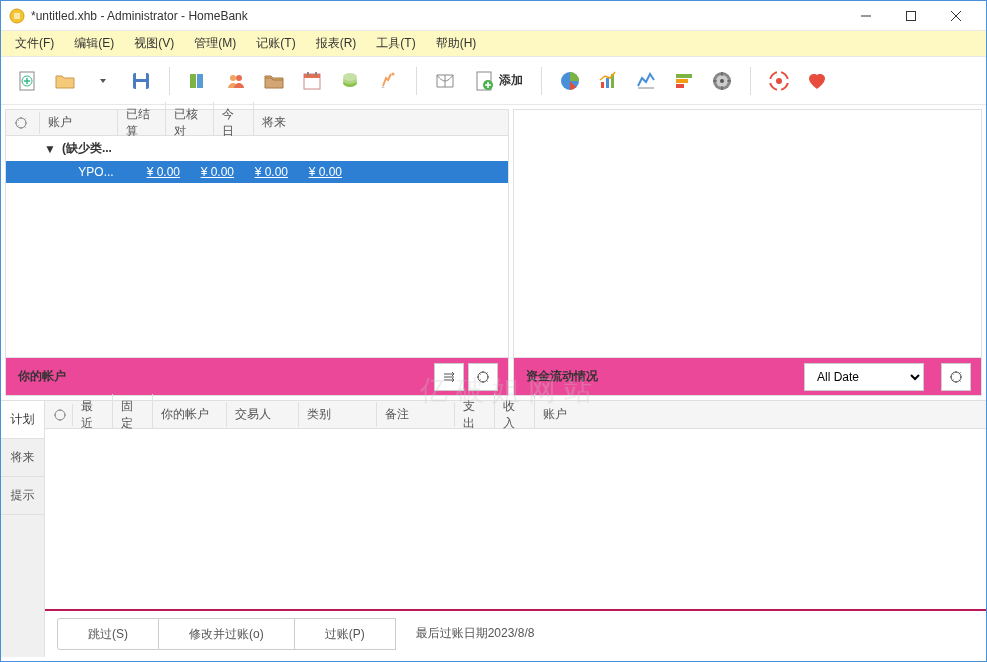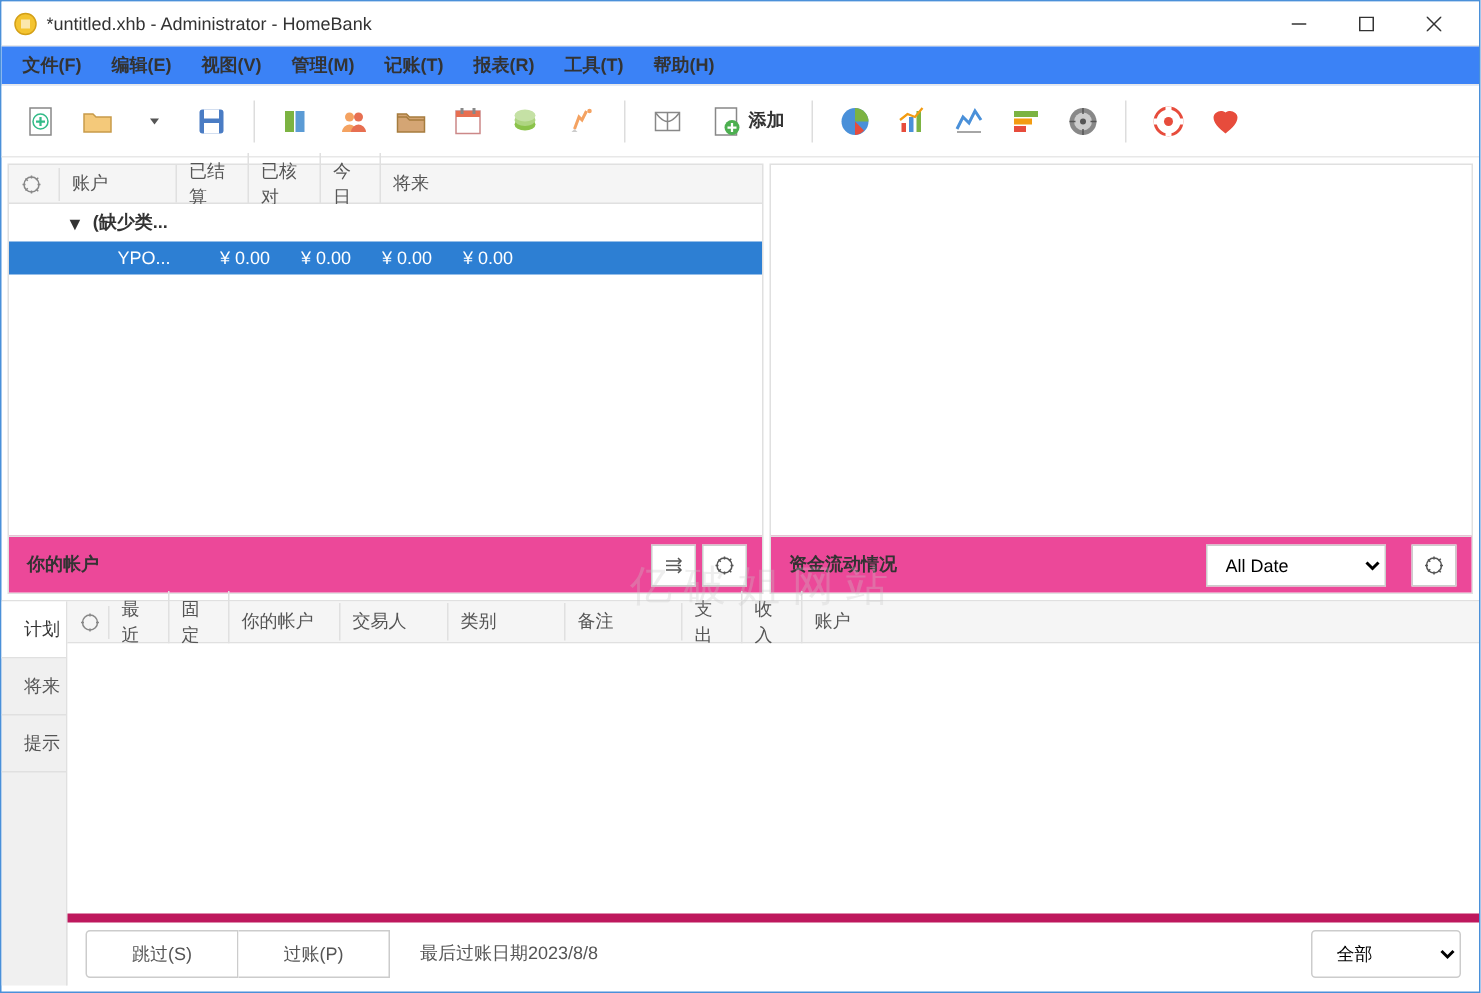--- a/index.html
+++ b/index.html
@@ -3,59 +3,59 @@
 <meta charset="utf-8">
 <style>
 * { box-sizing: border-box; margin: 0; padding: 0; font-family: "Microsoft YaHei", "Segoe UI", sans-serif; font-size: 12px; }
 body { background: #fff; width: 987px; height: 662px; overflow: hidden; border: 1px solid #4a90d9; }
 
 .titlebar { height: 30px; display: flex; align-items: center; padding: 0 8px; background: #fff; border-bottom: 1px solid #e8e8e8; }
 .titlebar .app-icon { width: 16px; height: 16px; margin-right: 6px; }
 .titlebar .title { flex: 1; color: #333; }
 .titlebar .win-btn { width: 45px; height: 28px; display: flex; align-items: center; justify-content: center; color: #333; }
 
-.menubar { height: 26px; display: flex; align-items: center; padding: 0 4px; background: #3b82f6; border-bottom: 1px solid #e8e8e8; font-weight: bold; }
+.menubar { height: 26px; display: flex; align-items: center; padding: 0 4px; background: #fef9c3; border-bottom: 1px solid #e8e8e8; }
 .menubar .menu-item { padding: 4px 10px; color: #333; }
 
 .toolbar { height: 48px; display: flex; align-items: center; padding: 0 10px; background: #fff; border-bottom: 1px solid #e8e8e8; gap: 6px; }
 .toolbar .tb-btn { width: 32px; height: 32px; display: flex; align-items: center; justify-content: center; border-radius: 3px; font-weight: bold; }
 .toolbar .sep { width: 1px; height: 28px; background: #ddd; margin: 0 6px; }
 .toolbar .add-label { margin-left: 4px; color: #333; }
 
 .main-area { display: flex; height: 295px; padding: 4px; gap: 4px; }
 .left-panel { width: 504px; display: flex; flex-direction: column; border: 1px solid #e0e0e0; }
 .right-panel { flex: 1; border: 1px solid #e0e0e0; background: #fff; }
 
 .account-header { height: 26px; display: flex; align-items: center; background: #f5f5f5; border-bottom: 1px solid #e0e0e0; }
 .account-header .col { padding: 4px 8px; border-right: 1px solid #e0e0e0; color: #555; }
 .account-header .icon-col { width: 34px; text-align: center; }
 
 .account-list { flex: 1; background: #fff; overflow: auto; }
 .group-row { display: flex; align-items: center; padding: 4px 8px 4px 38px; color: #333; }
 .group-row .caret { margin-right: 6px; }
 .account-row { display: flex; align-items: center; padding: 4px 8px 4px 60px; background: #2d7fd3; color: #fff; }
 .account-row .name { width: 60px; text-align: center; }
-.account-row .amt { width: 52px; text-align: right; margin-left: 2px; }
+.account-row .amt { width: 52px; text-align: right; margin-left: 2px; text-decoration: underline; }
 
 .section-bar { height: 38px; display: flex; align-items: center; padding: 0 10px 0 12px; background: #ec4899; border-top: 1px solid #e0e0e0; }
 .section-bar .label { flex: 1; font-weight: bold; color: #333; }
 .section-bar .icon-btn { width: 30px; height: 28px; display: flex; align-items: center; justify-content: center; border: 1px solid #ccc; background: #fff; margin-left: 4px; }
 .section-bar select { height: 28px; padding: 2px 24px 2px 8px; border: 1px solid #ccc; background: #fff; margin-right: 13px; min-width: 120px; }
 
 .bottom-area { display: flex; height: 257px; border-top: 1px solid #e0e0e0; }
 .side-tabs { width: 44px; background: #f0f0f0; border-right: 1px solid #e0e0e0; }
-.side-tabs .tab { padding: 10px 4px; text-align: right; color: #555; border-bottom: 1px solid #e0e0e0; }
+.side-tabs .tab { padding: 10px 4px; text-align: center; color: #555; border-bottom: 1px solid #e0e0e0; }
 .side-tabs .tab.active { background: #fff; color: #333; }
 
 .bottom-content { flex: 1; display: flex; flex-direction: column; }
 .trans-header { height: 28px; display: flex; align-items: center; background: #f5f5f5; border-bottom: 1px solid #e0e0e0; }
 .trans-header .col { padding: 4px 8px; border-right: 1px solid #e0e0e0; color: #555; }
 .trans-list { flex: 1; background: #fff; }
 
-.bottom-bar { height: 48px; display: flex; align-items: center; padding: 0 12px; border-top: 6px solid #be185d; gap: 0; }
+.bottom-bar { height: 48px; display: flex; align-items: center; padding: 0 12px; border-top: 2px solid #be185d; gap: 0; }
 .bottom-bar .btn { height: 32px; padding: 0 30px; border: 1px solid #ccc; background: #fff; color: #555; display: flex; align-items: center; }
 .bottom-bar .btn:first-child { border-radius: 3px 0 0 3px; }
 .bottom-bar .btn + .btn { border-left: none; }
 .bottom-bar .btn:last-of-type { border-radius: 0 3px 3px 0; }
 .bottom-bar .info { margin-left: 20px; display: flex; flex-direction: row; font-size: 11px; color: #555; line-height: 1.3; }
 .bottom-bar .spacer { flex: 1; }
 .bottom-bar select { height: 32px; padding: 4px 24px 4px 12px; border: 1px solid #ccc; background: #fff; min-width: 100px; border-radius: 3px; }
 
 .watermark { position: absolute; top: 372px; left: 420px; font-size: 28px; color: rgba(200,200,200,0.3); letter-spacing: 8px; pointer-events: none; font-weight: 300; }
 
@@ -326,24 +326,24 @@
       <div class="col" style="width:72px">交易人</div>
       <div class="col" style="width:78px">类别</div>
       <div class="col" style="width:78px">备注</div>
       <div class="col" style="width:40px">支出</div>
       <div class="col" style="width:40px">收入</div>
       <div class="col" style="flex:1;border-right:none">账户</div>
     </div>
     <div class="trans-list"></div>
     <div class="bottom-bar">
       <div class="btn">跳过(S)</div>
+      <div class="btn">修改并过账(o)</div>
       <div class="btn">过账(P)</div>
       <div class="info">
         <span>最后过账日期</span>
         <span>2023/8/8</span>
       </div>
       <div class="spacer"></div>
-      <select><option>全部</option></select>
     </div>
   </div>
 </div>
 
 <div class="watermark">亿破姐网站</div>
 
 </body></html>

